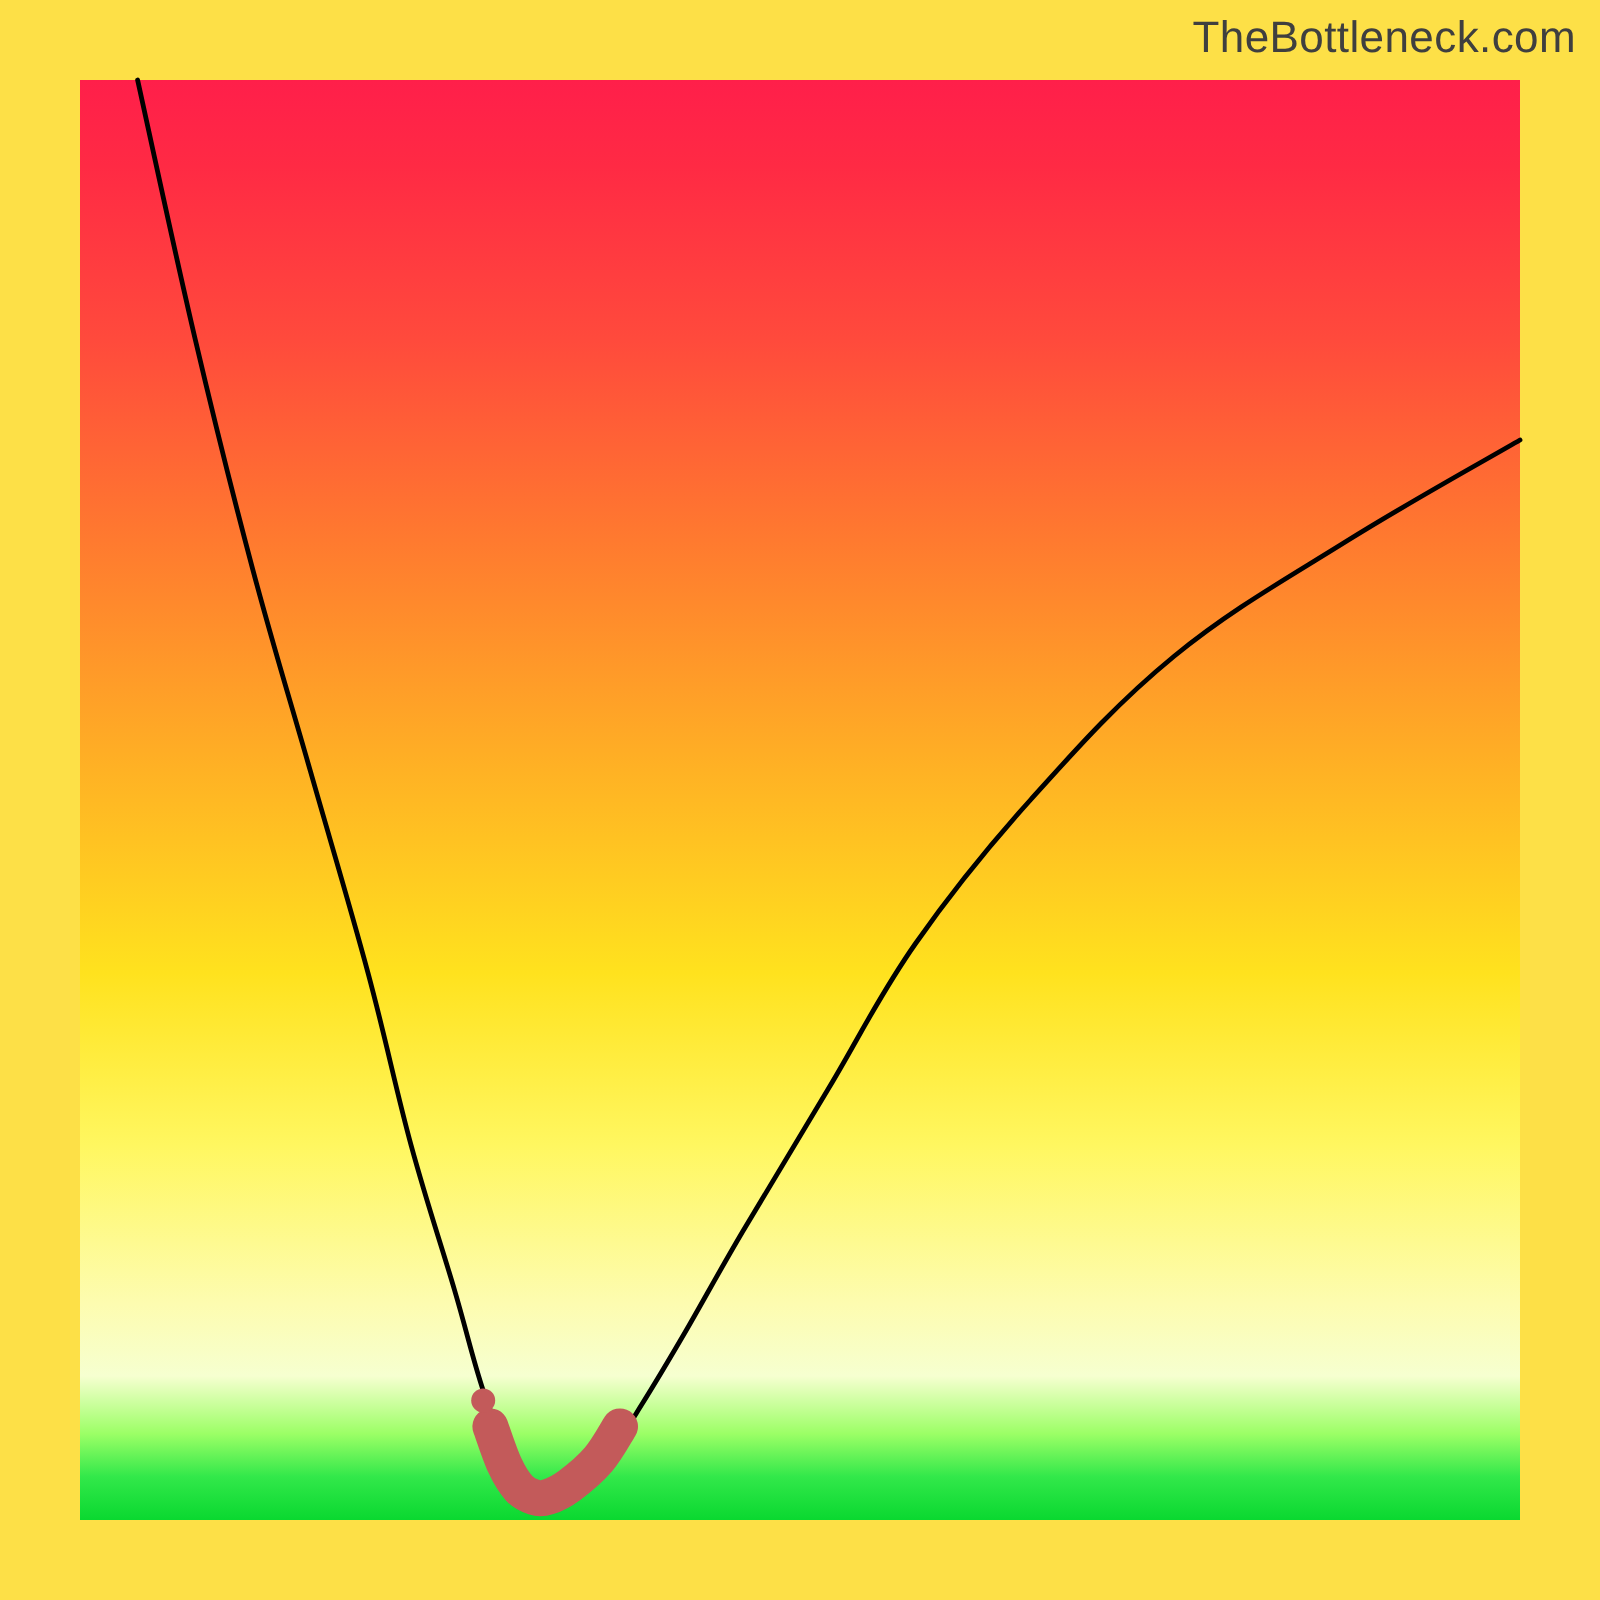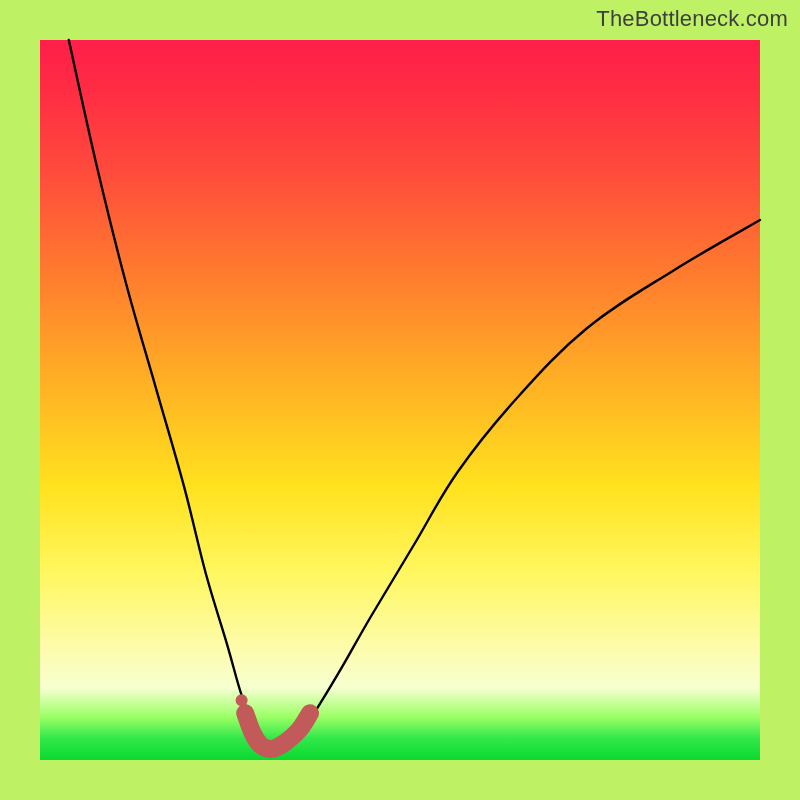--- a/index.html
+++ b/index.html
@@ -8,21 +8,21 @@
     width: 800px;
     height: 800px;
     background: #000;
     font-family: Arial, Helvetica, sans-serif;
     overflow: hidden;
   }
   .frame {
     position: absolute;
     left: 0; top: 0;
     width: 800px; height: 800px;
-    background: #bef264;
+    background: #fde047;
   }
   .plot-area {
     position: absolute;
     left: 40px;
     top: 40px;
     width: 720px;
     height: 720px;
     
     background: linear-gradient(
       to bottom,

